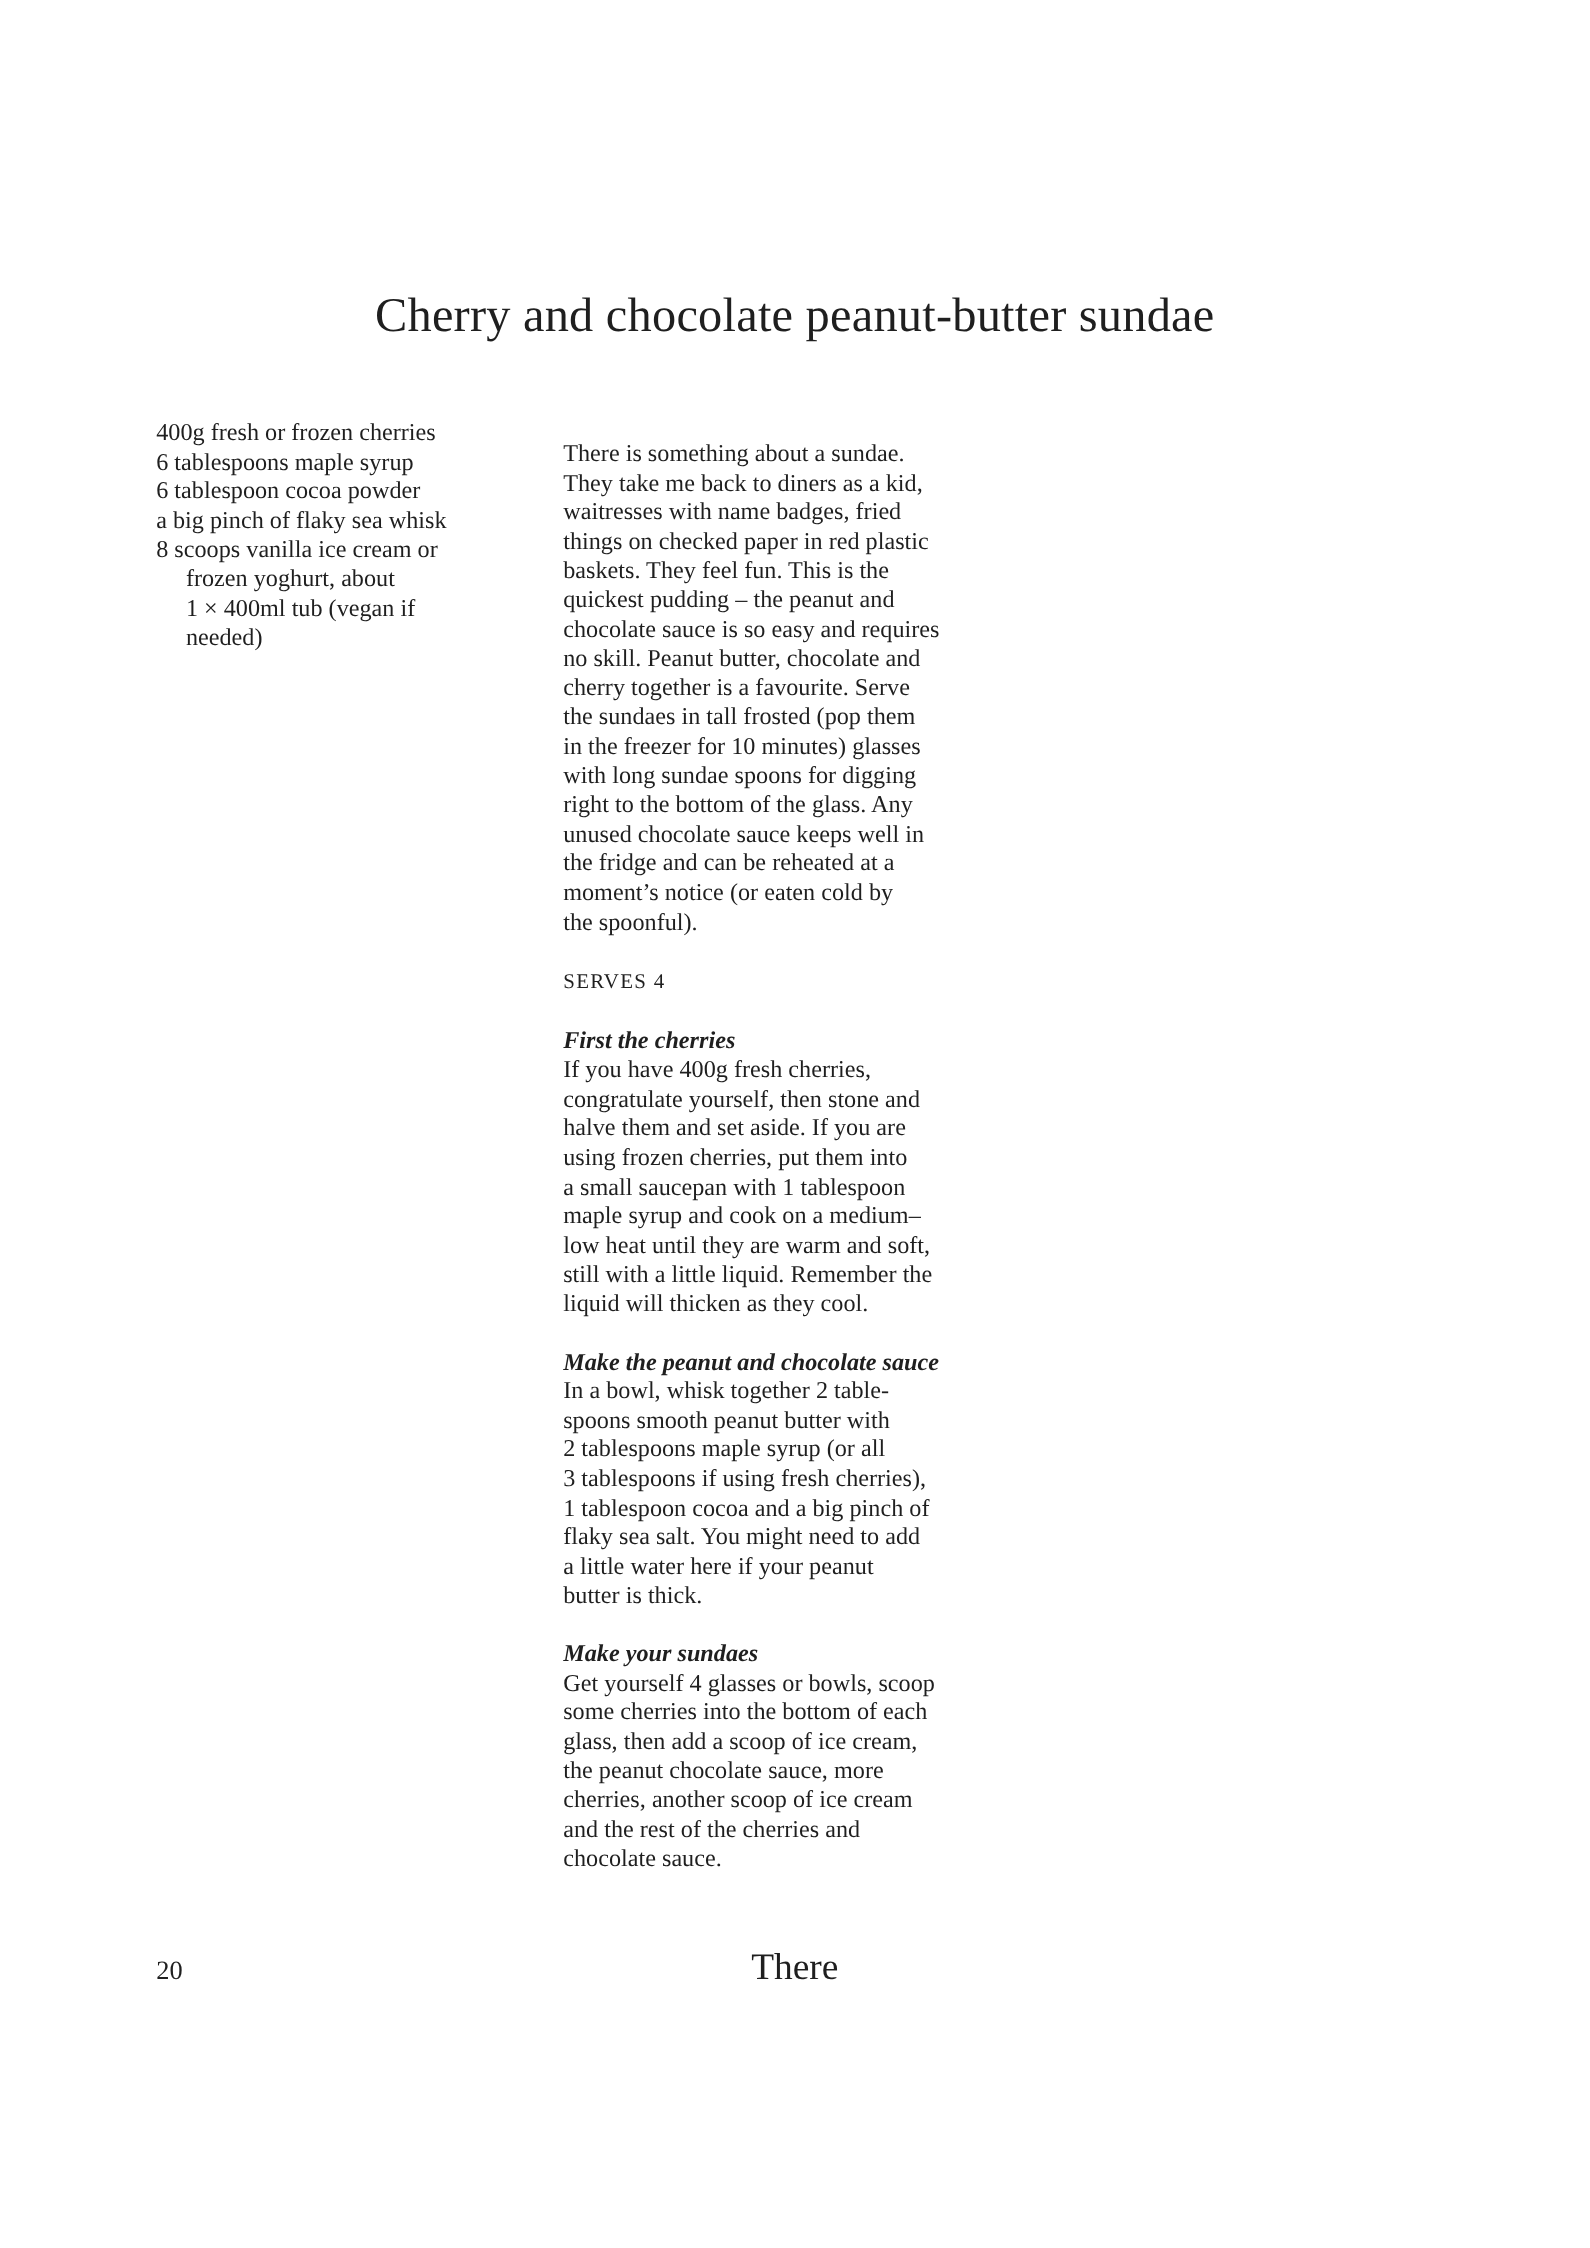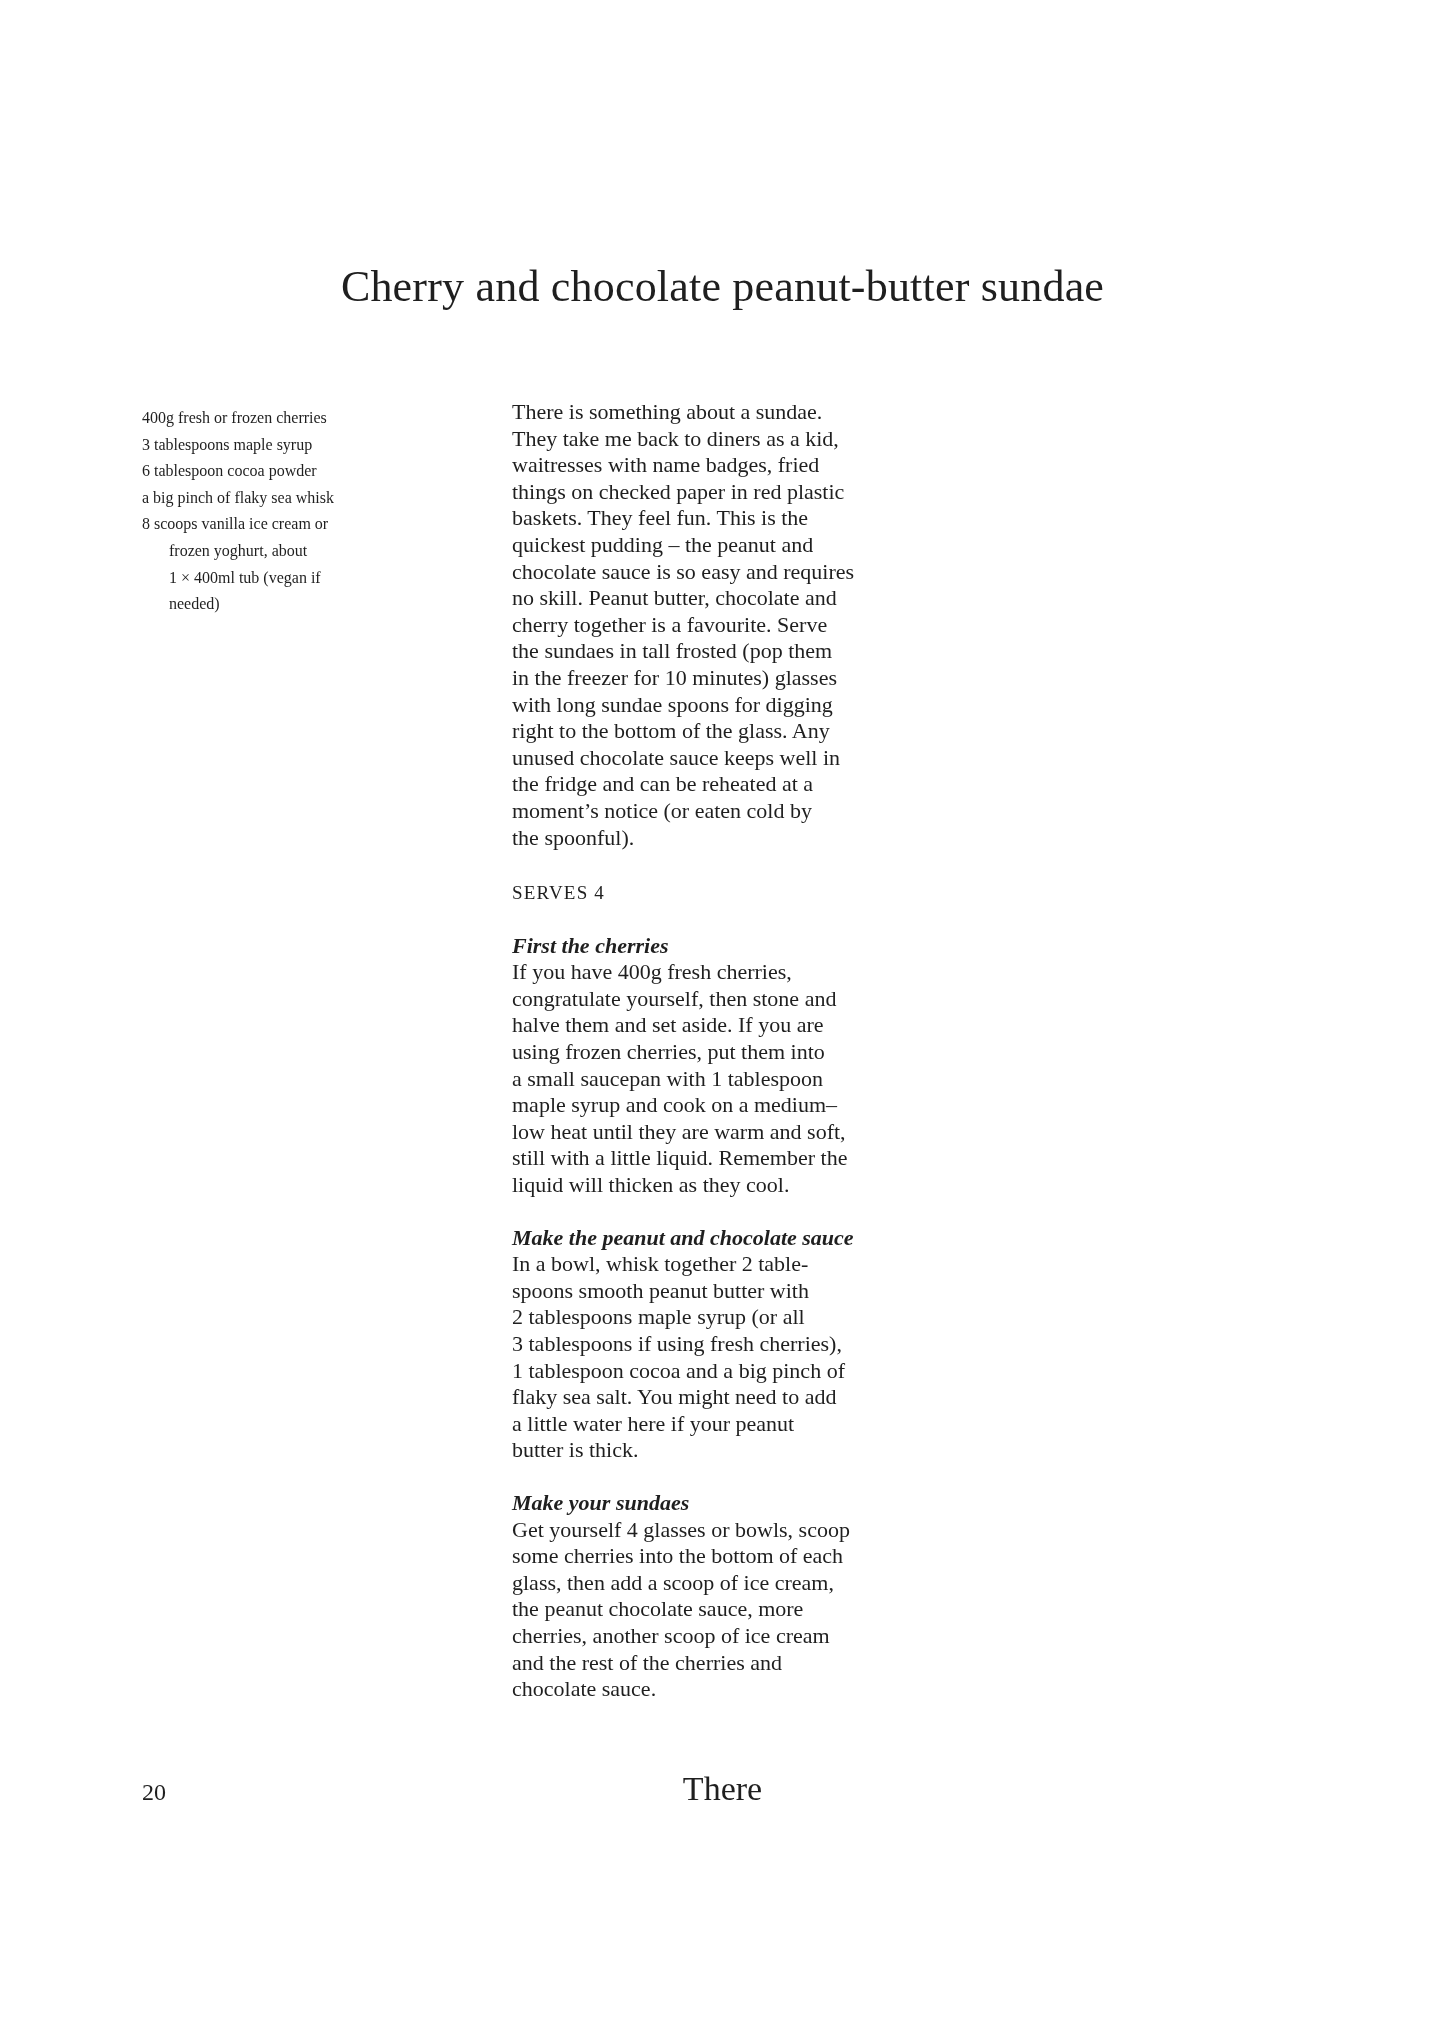--- a/index.html
+++ b/index.html
@@ -18,23 +18,23 @@
     left: 0;
     width: 100%;
     text-align: center;
     font-size: 44px;
     font-weight: 400;
     letter-spacing: 0.2px;
   }
   .ingredients-column {
     position: absolute;
     left: 142px;
-    top: 405px;
+    top: 380px;
     width: 340px;
-    font-size: 16px;
+    font-size: 22px;
     line-height: 26.6px;
     list-style: none;
   }
   .ingredient-item {
     white-space: pre;
     padding-left: 27px;
     text-indent: -27px;
   }
   .main-column {
     position: absolute;
@@ -70,21 +70,21 @@
     line-height: 1;
   }
 </style>
 </head>
 <body style="color: rgb(31, 31, 31); background: rgb(255, 255, 255);">
 
 <h1 class="page-title">Cherry and chocolate peanut-butter sundae</h1>
 
 <ul class="ingredients-column">
   <li class="ingredient-item">400g fresh or frozen cherries</li>
-  <li class="ingredient-item">3 tablespoons maple syrup</li>
+  <li class="ingredient-item">6 tablespoons maple syrup</li>
   <li class="ingredient-item">6 tablespoon cocoa powder</li>
   <li class="ingredient-item">a big pinch of flaky sea whisk</li>
   <li class="ingredient-item">8 scoops vanilla ice cream or
 frozen yoghurt, about
 1 × 400ml tub (vegan if
 needed)</li>
 </ul>
 
 <div class="main-column">
   <p class="intro-paragraph">There is something about a sundae.

